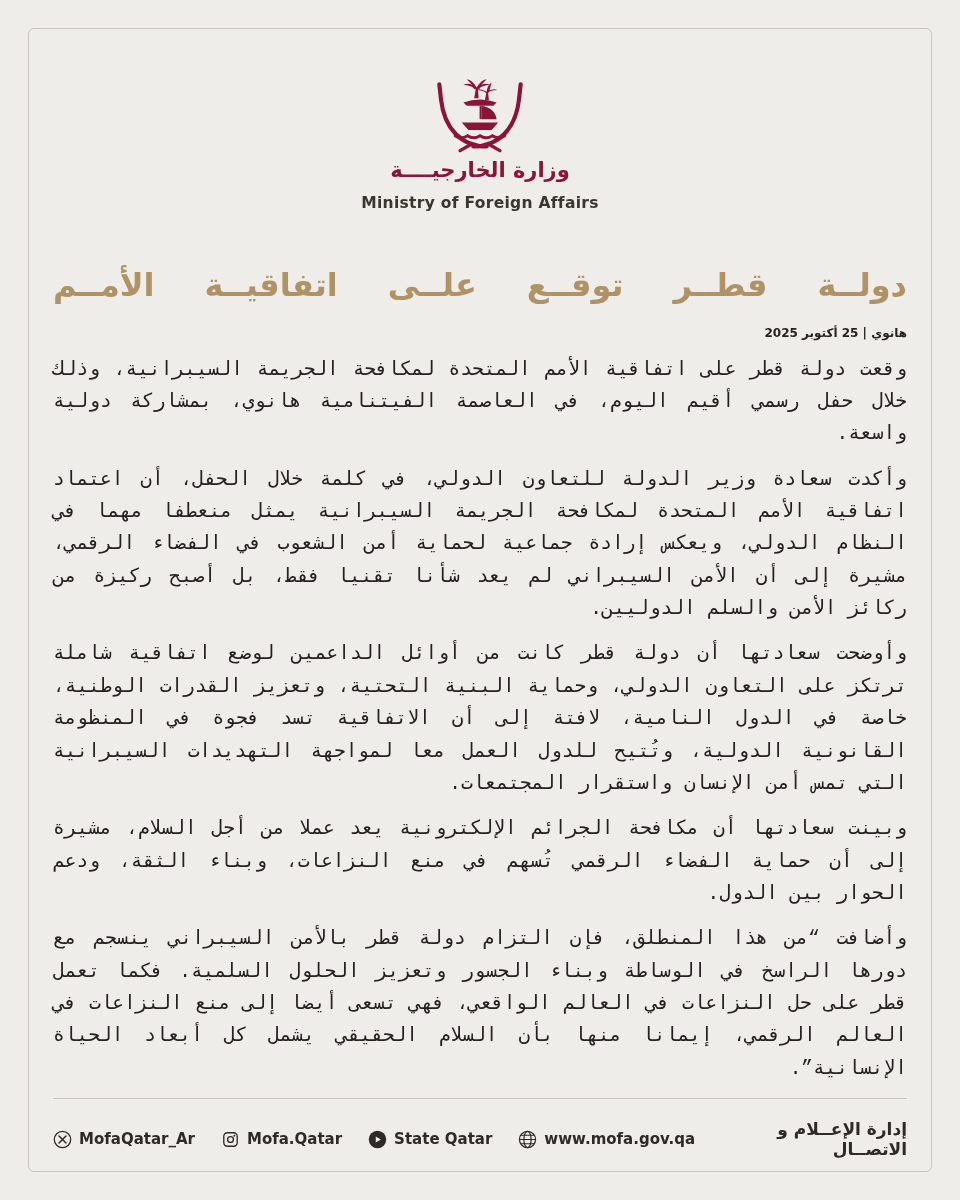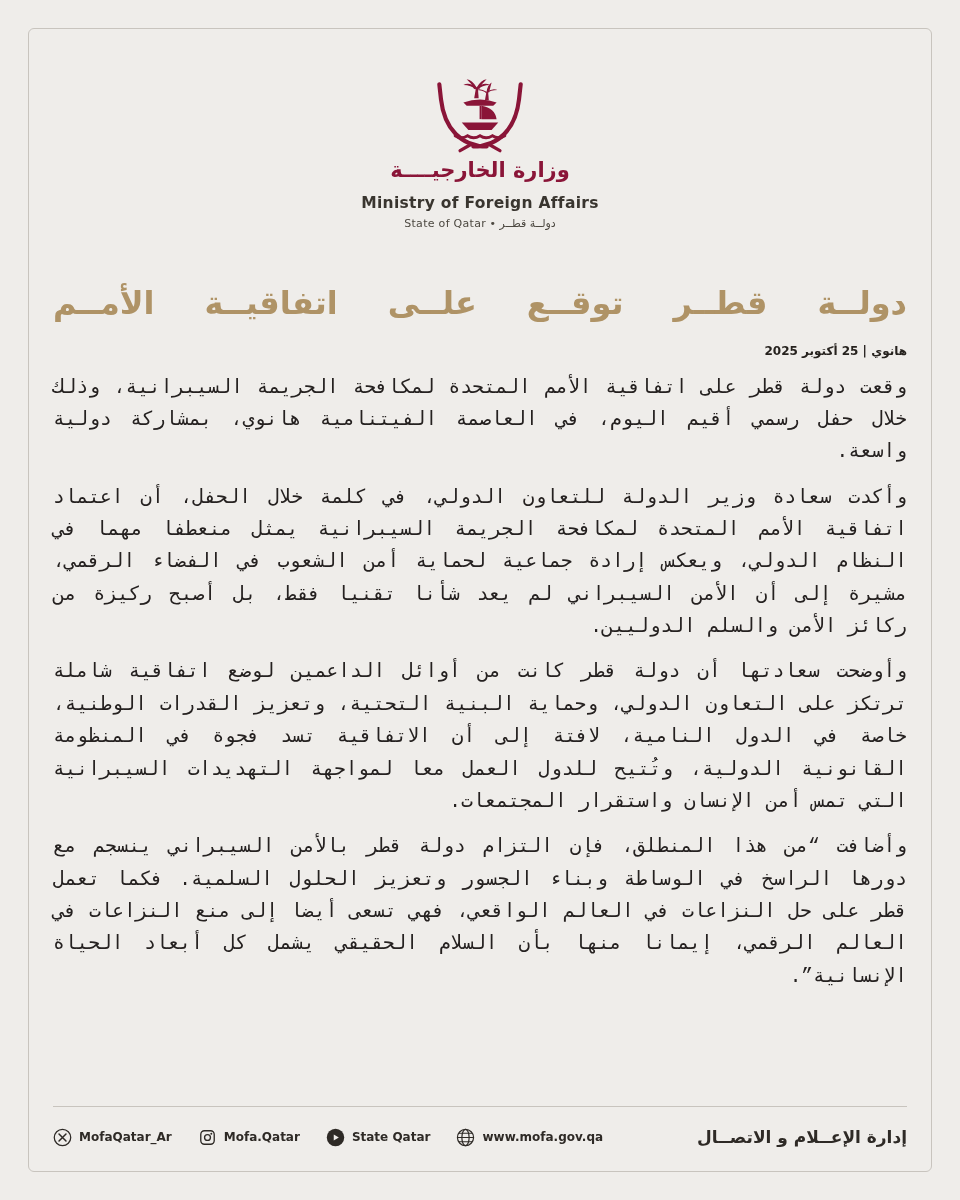--- a/index.html
+++ b/index.html
@@ -56,21 +56,21 @@
     line-height:1.66;
     text-align:justify;
     color:#252120;
     font-family:Liberation Mono, monospace;
   }
   .body-text p{margin-bottom:13px;}
   .footer{margin-top:auto;padding-bottom:24px;}
   .divider{border-top:1px solid var(--c-border);margin-bottom:20px;}
   .footer-row{display:flex;justify-content:space-between;align-items:center;}
   .social{display:flex;gap:26px;align-items:center;}
-  .social-item{display:flex;gap:7px;align-items:center;font-size:12px;font-weight:bold;color:var(--c-icon);cursor:pointer;white-space:nowrap;}
+  .social-item{display:flex;gap:7px;align-items:center;font-size:15px;font-weight:bold;color:var(--c-icon);cursor:pointer;white-space:nowrap;}
   .social-item svg{width:19px;height:19px;display:block;}
   .dept{direction:rtl;font-size:17px;font-weight:bold;color:var(--c-icon);margin-left:28px;}
 </style>
 </head>
 <body>
 
 <div class="page">
   <div class="frame">
 
     <header class="header">
@@ -97,34 +97,34 @@
             <path d="M40,50 q20,-7 40,0 l-4,4 h-32 z"></path>
             <path d="M62,54 q16,3 18,16 h-18 z"></path>
             <rect x="59.5" y="54" width="2.5" height="16"></rect>
             <path d="M38,74 h44 l-8,9 h-28 z"></path>
           </g>
           <path d="M30,90 q7,5 15,0 q7,5 15,0 q7,5 15,0 q7,5 15,0" stroke="var(--c-maroon)" stroke-width="3.4" fill="none" stroke-linecap="round"></path>
         </svg>
       </span>
       <div class="ministry-ar" dir="rtl">وزارة الخارجيــــة</div>
       <div class="ministry-en">Ministry of Foreign Affairs</div>
-      <div class="state-line" dir="rtl">دولــة قطــر • State of Qatar</div>
     </header>
 
     <main>
       <h1 class="title" dir="rtl">
         <div class="title-line">دولــة قطــر توقــع علــى اتفاقيــة الأمــم</div>
       </h1>
 
       <div class="dateline">هانوي | 25 أكتوبر 2025</div>
 
       <div class="body-text" dir="rtl">
         <p>وقعت دولة قطر على اتفاقية الأمم المتحدة لمكافحة الجريمة السيبرانية، وذلك خلال حفل رسمي أقيم اليوم، في العاصمة الفيتنامية هانوي، بمشاركة دولية واسعة.</p>
         <p>وأكدت سعادة وزير الدولة للتعاون الدولي، في كلمة خلال الحفل، أن اعتماد اتفاقية الأمم المتحدة لمكافحة الجريمة السيبرانية يمثل منعطفا مهما في النظام الدولي، ويعكس إرادة جماعية لحماية أمن الشعوب في الفضاء الرقمي، مشيرة إلى أن الأمن السيبراني لم يعد شأنا تقنيا فقط، بل أصبح ركيزة من ركائز الأمن والسلم الدوليين.</p>
         <p>وأوضحت سعادتها أن دولة قطر كانت من أوائل الداعمين لوضع اتفاقية شاملة ترتكز على التعاون الدولي، وحماية البنية التحتية، وتعزيز القدرات الوطنية، خاصة في الدول النامية، لافتة إلى أن الاتفاقية تسد فجوة في المنظومة القانونية الدولية، وتُتيح للدول العمل معا لمواجهة التهديدات السيبرانية التي تمس أمن الإنسان واستقرار المجتمعات.</p>
+        <p>وبينت سعادتها أن مكافحة الجرائم الإلكترونية يعد عملا من أجل السلام، مشيرة إلى أن حماية الفضاء الرقمي تُسهم في منع النزاعات، وبناء الثقة، ودعم الحوار بين الدول.</p>
         <p>وأضافت “من هذا المنطلق، فإن التزام دولة قطر بالأمن السيبراني ينسجم مع دورها الراسخ في الوساطة وبناء الجسور وتعزيز الحلول السلمية. فكما تعمل قطر على حل النزاعات في العالم الواقعي، فهي تسعى أيضا إلى منع النزاعات في العالم الرقمي، إيمانا منها بأن السلام الحقيقي يشمل كل أبعاد الحياة الإنسانية”.</p>
       </div>
     </main>
 
     <footer class="footer">
       <div class="divider"></div>
       <div class="footer-row">
         <div class="social">
 
           <span class="social-item">

